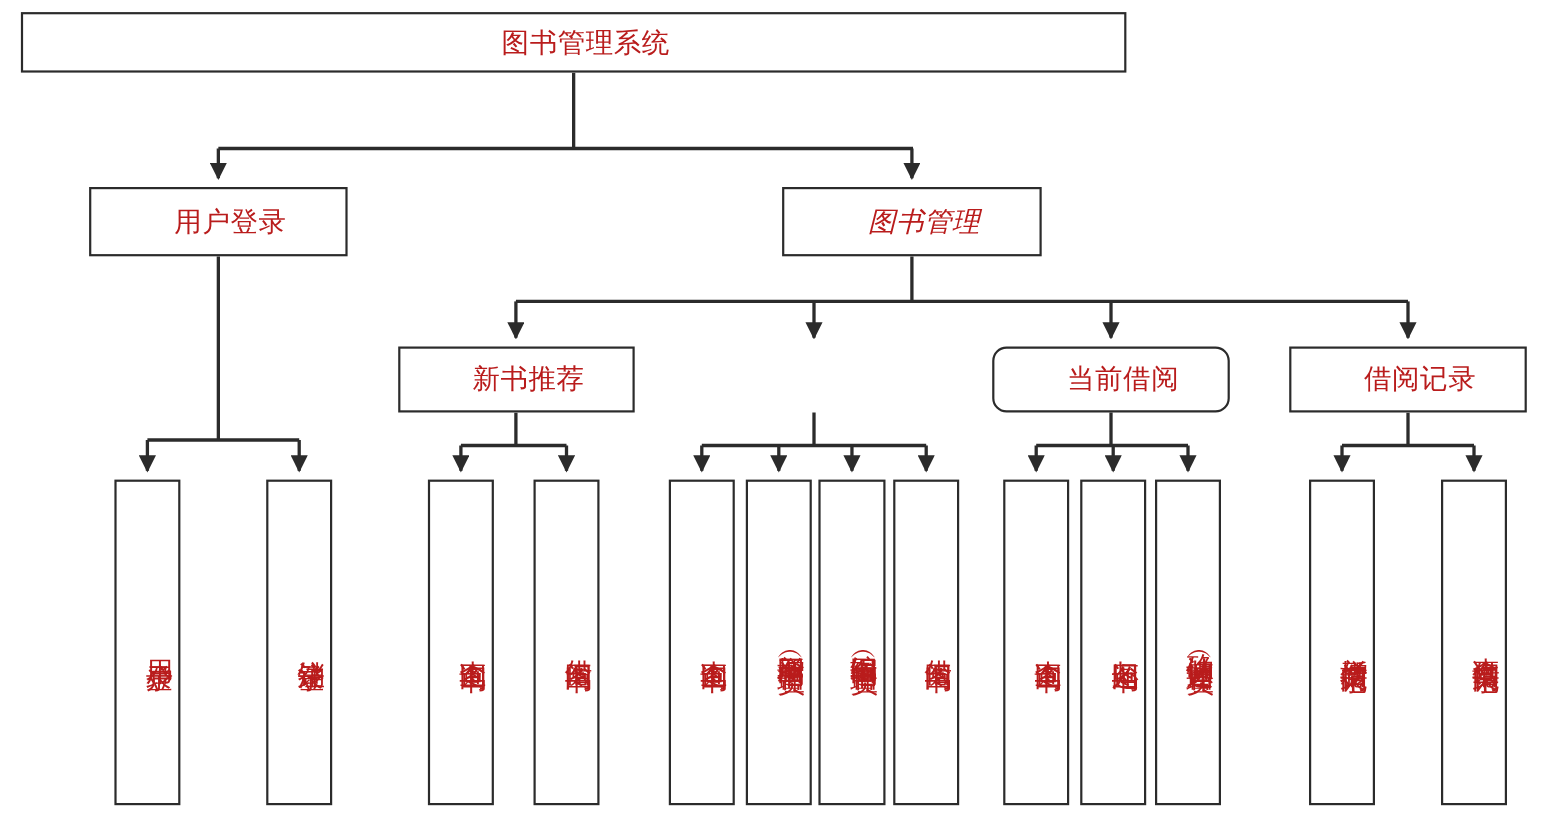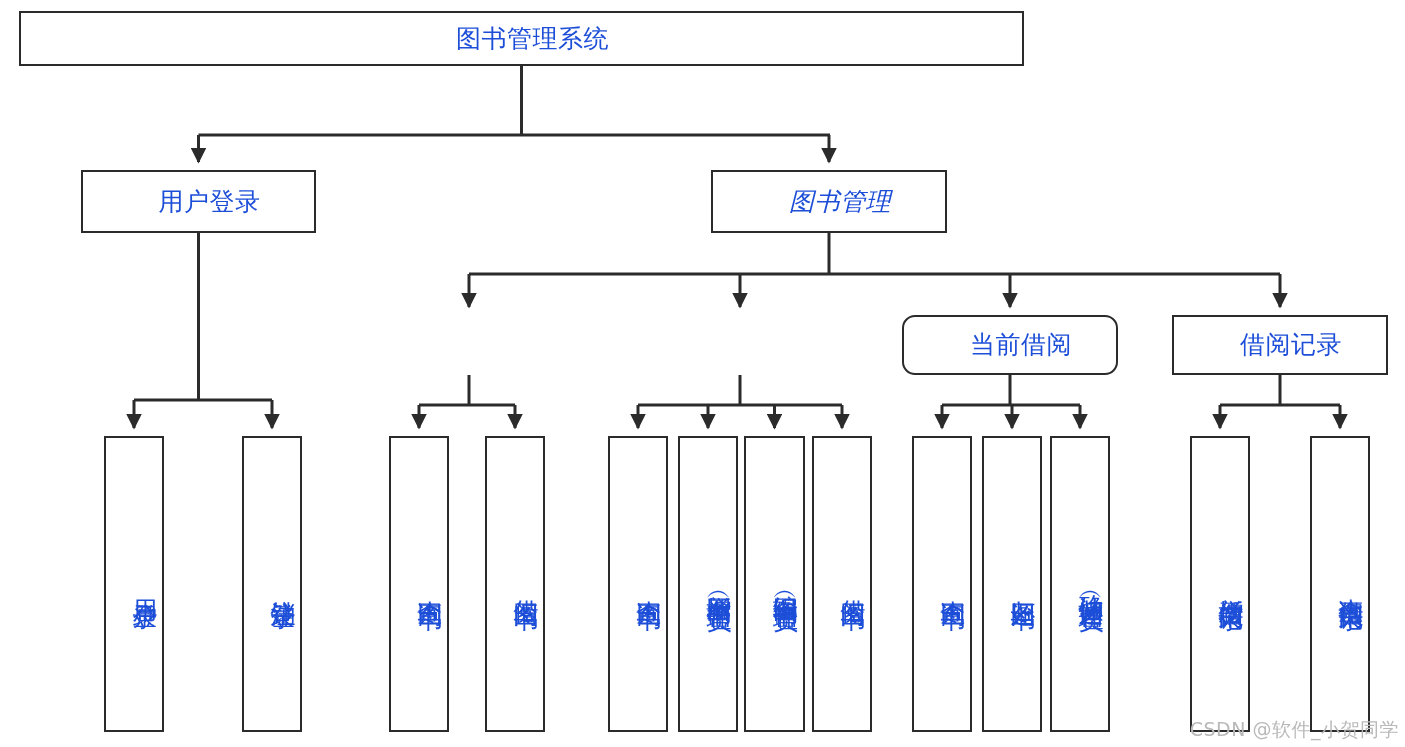--- a/index.html
+++ b/index.html
@@ -23,21 +23,21 @@
     pointer-events:none;
   }
   .node{
     position:absolute;
     box-sizing:border-box;
     background:#ffffff;
     border:2.5px solid #2b2b2b;
     display:flex;
     align-items:center;
     justify-content:center;
-    color:#1d4ed8;
+    color:#b91c1c;
     z-index:2;
     padding-left:22px;
   }
   .node .label{
     display:block;
     text-align:center;
     line-height:1.18;
     white-space:nowrap;
   }
   
@@ -132,20 +132,23 @@
   </div>
 
   <div class="node h" style="left:81px; top:170px; width:235px; height:63px;">
     <span class="label">用户登录</span>
   </div>
 
   <div class="node h" style="left:711px; top:170px; width:236px; height:63px;font-style:italic;">
     <span class="label">图书管理</span>
   </div>
 
+  <div class="node h" style="left:362px; top:315px; width:215px; height:60px;">
+    <span class="label">新书推荐</span>
+  </div>
 
 
   <div class="node h" style="left:902px; top:315px; width:216px; height:60px;border-radius:13px;">
     <span class="label">当前借阅</span>
   </div>
 
   <div class="node h" style="left:1172px; top:315px; width:216px; height:60px;">
     <span class="label">借阅记录</span>
   </div>
 
@@ -194,15 +197,14 @@
   </div>
 
   <div class="node v" style="left:1190px; top:436px; width:60px; height:296px;">
     <span class="label">新增借阅记录</span>
   </div>
 
   <div class="node v" style="left:1310px; top:436px; width:60px; height:296px;">
     <span class="label">查询借阅记录</span>
   </div>
 
-  <div id="watermark">CSDN @软件_小贺同学</div>
 
 </div>
 
 </body></html>

